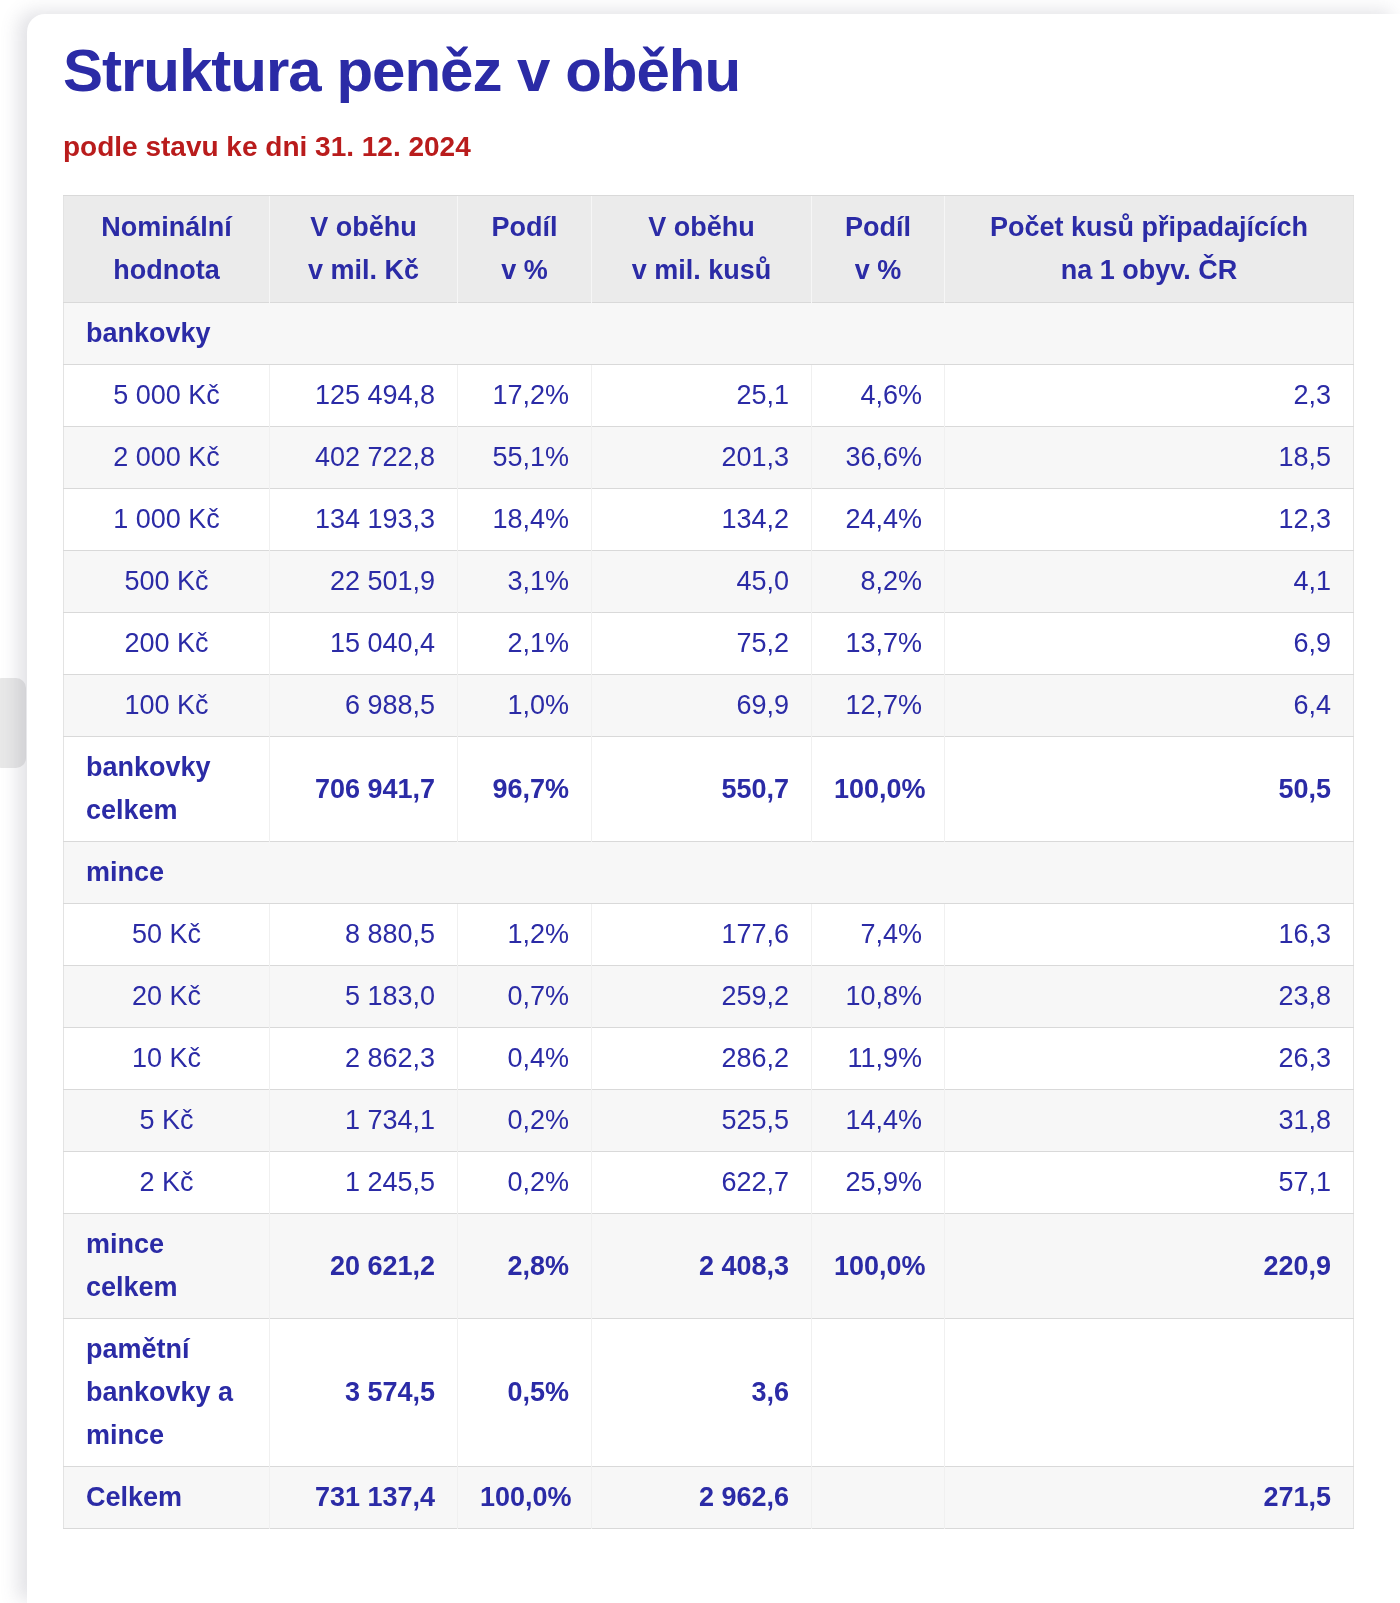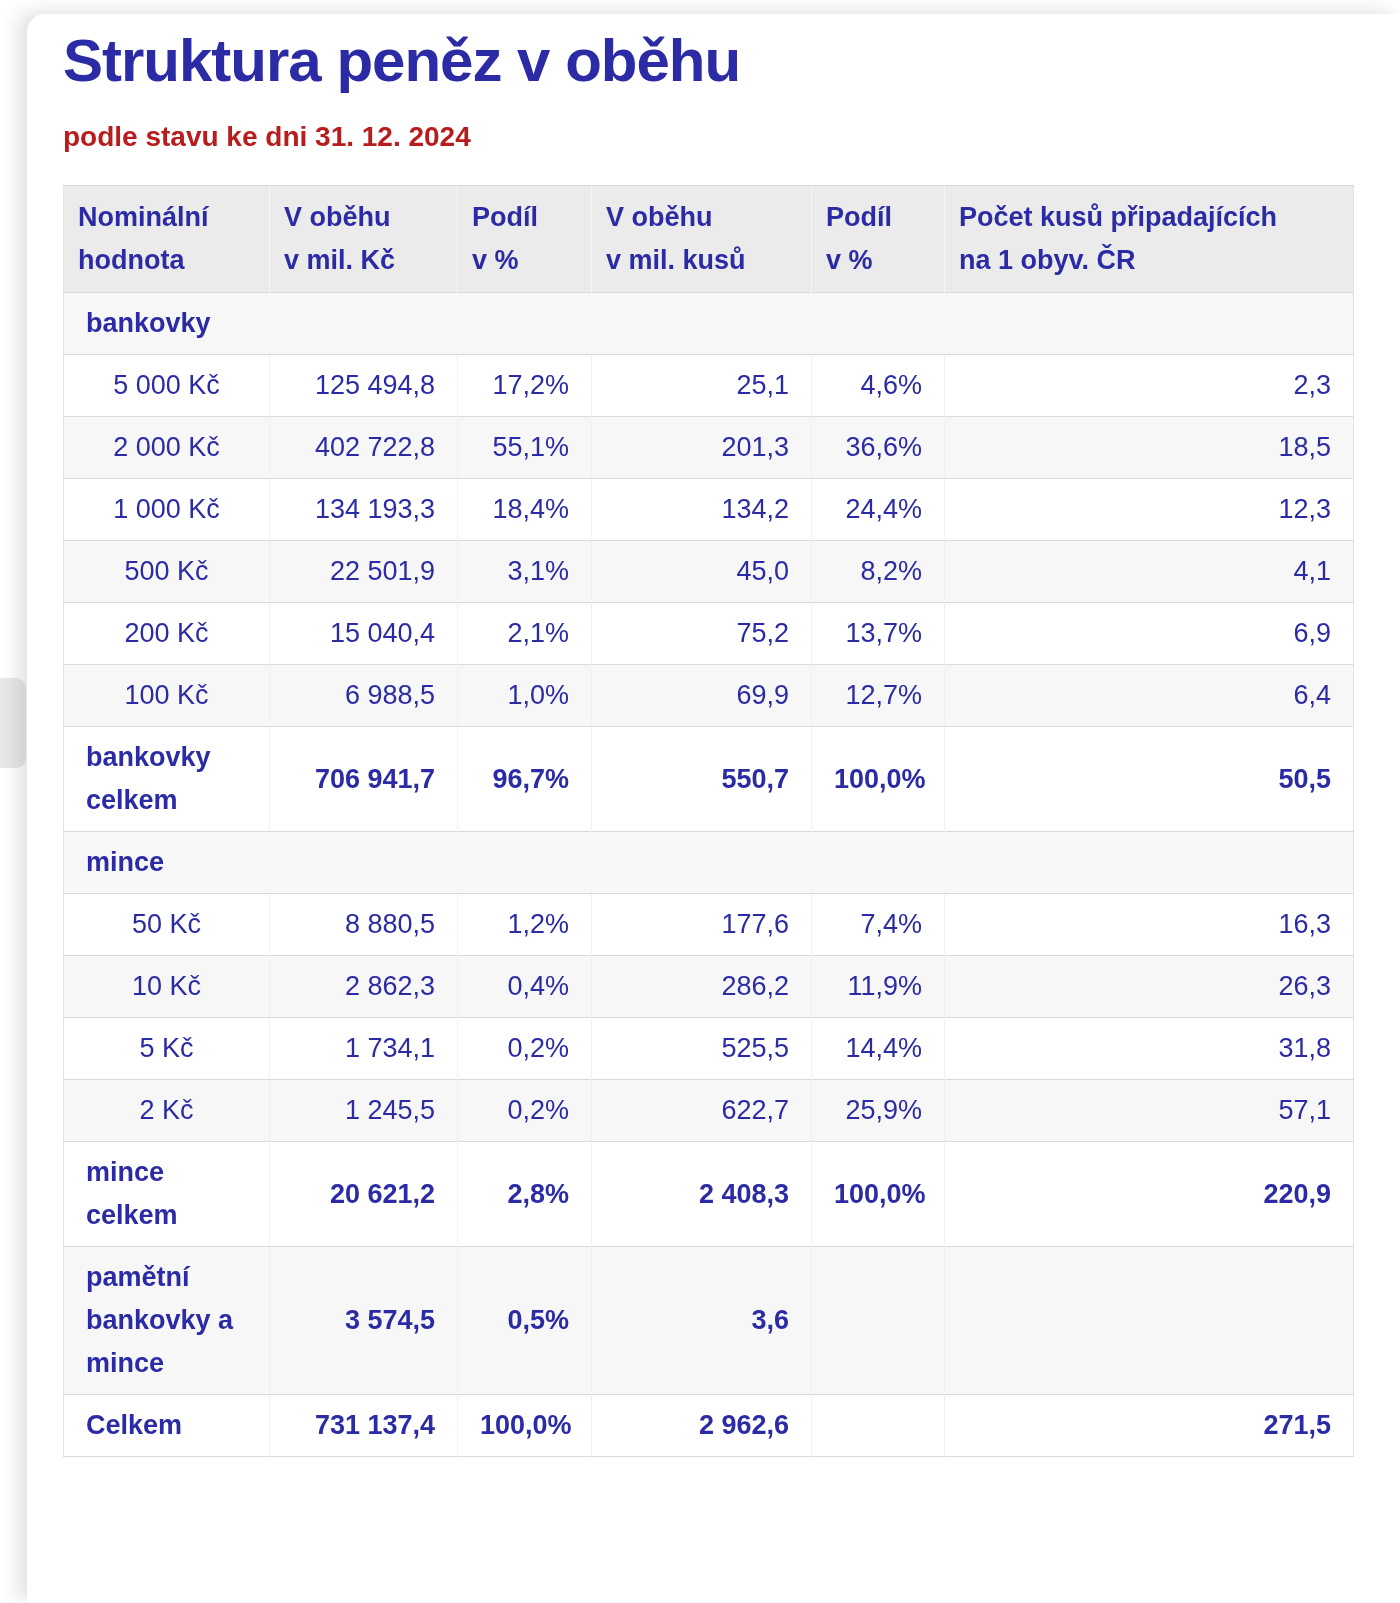--- a/index.html
+++ b/index.html
@@ -20,21 +20,21 @@
   .panel-sheet {
     position: absolute; left: 27px; top: 14px;
     width: 1373px; height: 1589px;
     background: #ffffff;
     border-top-left-radius: 18px;
     box-shadow: -9px -3px 18px rgba(95, 95, 115, 0.18);
     z-index: 2;
   }
   
   .content {
-    position: absolute; left: 63px; top: 2px;
+    position: absolute; left: 63px; top: 12px;
     width: 1291px; z-index: 3;
   }
   h1.page-title {
     margin-top: 24px;
     font-size: 60px;
     line-height: 70px;
     font-weight: bold;
     color: #2b2ba6;
     letter-spacing: -1px;
   }
@@ -60,21 +60,21 @@
     color: #2b2ba6;
     font-size: 27px;
     line-height: 43px;
     vertical-align: middle;
   }
   .money-table th:first-child, .money-table td:first-child { border-left: none; }
   .money-table th {
     background: #ebebeb;
     border-left-color: #f6f6f6;
     font-weight: bold;
-    text-align: left;
+    text-align: center;
     padding: 10px 14px;
   }
   .money-table td { padding: 9px 22px; }
   .money-table tbody tr:nth-child(odd) { background: #f7f7f7; }
   .money-table tbody tr:nth-child(even) { background: #ffffff; }
   td.section-cell { font-weight: bold; }
   tr.data td.c0 { text-align: center; }
   td.c1, td.c2, td.c3, td.c4, td.c5 { text-align: right; }
   tr.total td { font-weight: bold; }
   tr.total td.c0 { text-align: left; }
@@ -191,20 +191,28 @@
         </tr>
         <tr class="data">
           <td class="c0">50&nbsp;Kč</td>
           <td class="c1">8&nbsp;880,5</td>
           <td class="c2">1,2%</td>
           <td class="c3">177,6</td>
           <td class="c4">7,4%</td>
           <td class="c5">16,3</td>
         </tr>
         <tr class="data">
+          <td class="c0">20&nbsp;Kč</td>
+          <td class="c1">5&nbsp;183,0</td>
+          <td class="c2">0,7%</td>
+          <td class="c3">259,2</td>
+          <td class="c4">10,8%</td>
+          <td class="c5">23,8</td>
+        </tr>
+        <tr class="data">
           <td class="c0">10&nbsp;Kč</td>
           <td class="c1">2&nbsp;862,3</td>
           <td class="c2">0,4%</td>
           <td class="c3">286,2</td>
           <td class="c4">11,9%</td>
           <td class="c5">26,3</td>
         </tr>
         <tr class="data">
           <td class="c0">5&nbsp;Kč</td>
           <td class="c1">1&nbsp;734,1</td>

